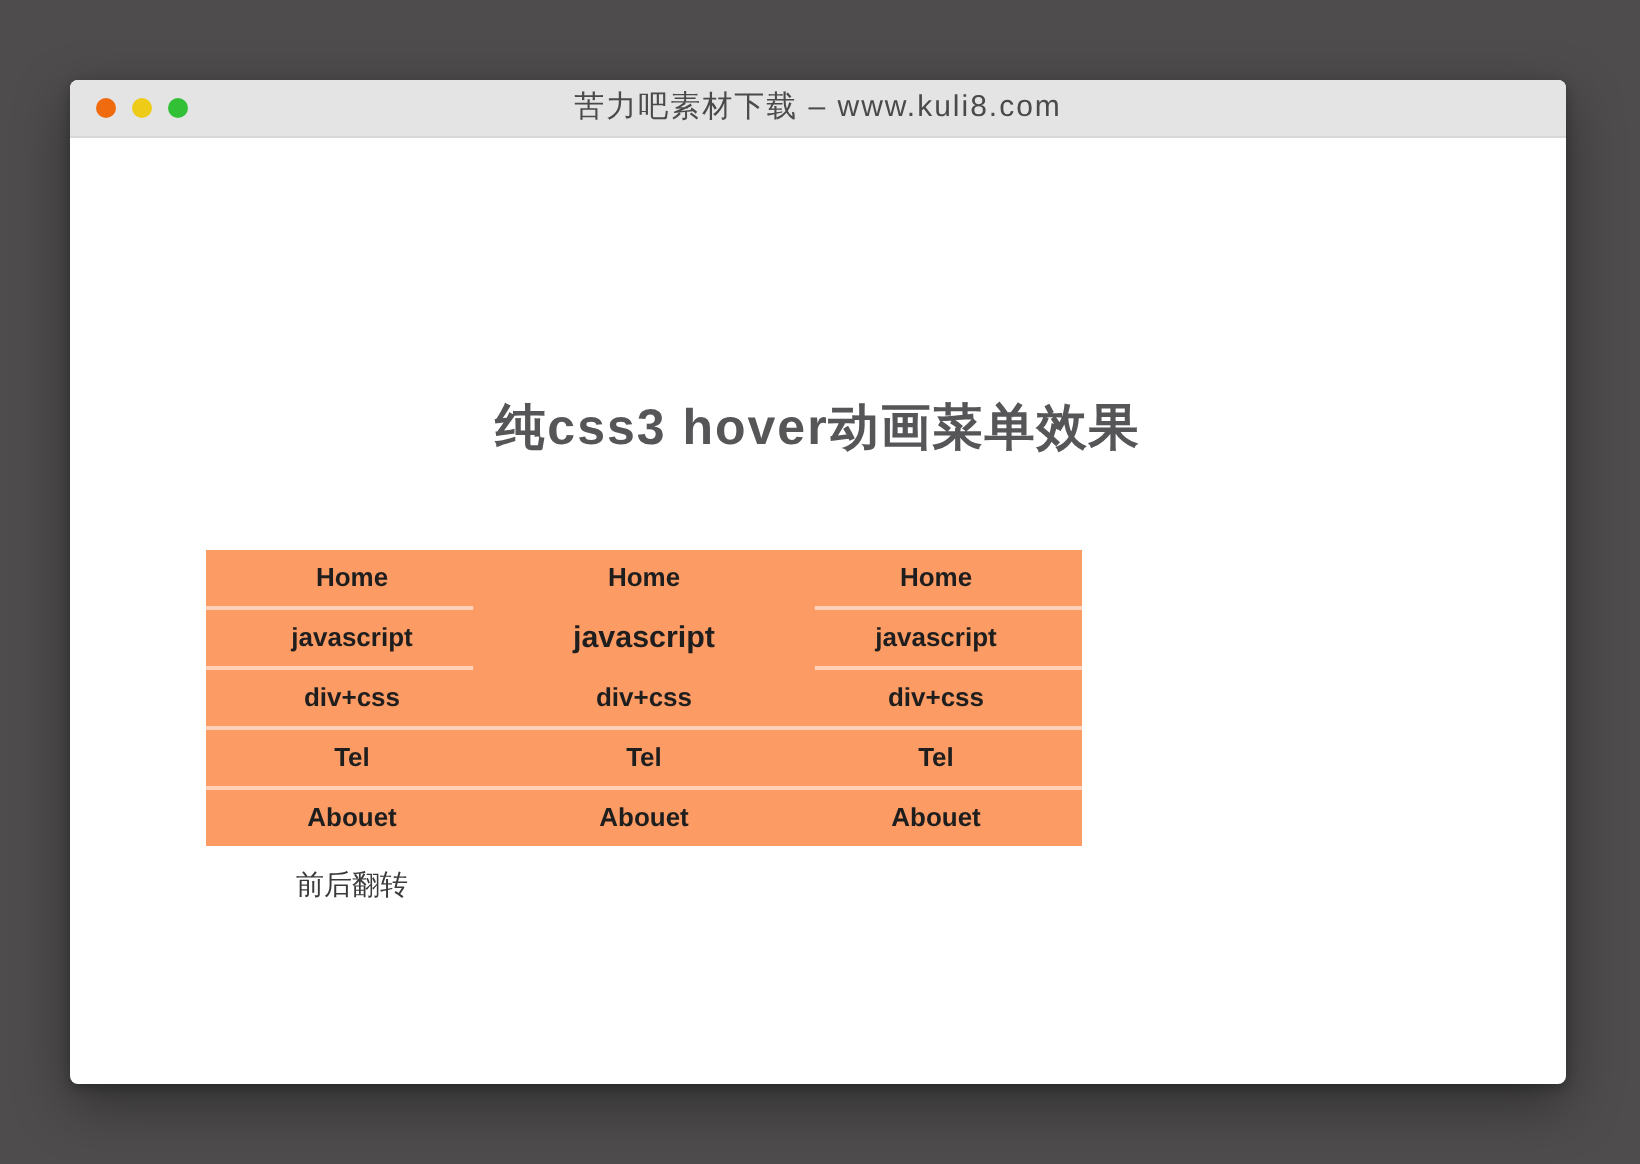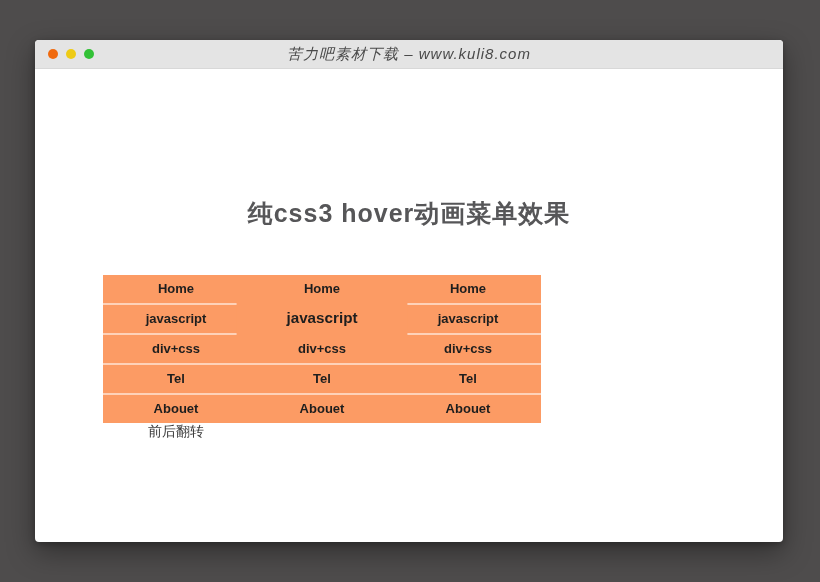--- a/index.html
+++ b/index.html
@@ -31,21 +31,20 @@
   .dot { width:10px; height:10px; border-radius:50%; cursor:pointer; }
   .dot.close { background:#f06a0e; }
   .dot.min   { background:#eecb16; }
   .dot.max   { background:#32c136; }
   .titlebar-text {
     position:absolute; left:0; right:0; top:0;
     height:100%; line-height:28px;
     text-align:center;
     font-size:15px; color:#4a4a4a;
     letter-spacing:1px;
-    font-style:italic;
   }
   .content { position:relative; width:100%; height:473px; }
   .page-heading {
     position:absolute; top:128px; left:0; right:0;
     text-align:center;
     font-size:25px; font-weight:bold; color:#565658;
     letter-spacing:1px;
   }
   .menus {
     position:absolute; top:206px; left:68px; width:617px;
@@ -61,20 +60,21 @@
     font-size:13px; font-weight:600; color:#1e1e1e;
     cursor:pointer;
   }
   .menu li:last-child { border-bottom:none; }
   .menu li.hovered {
     position:relative; z-index:2;
     transform:scale(1.17,1.16);
     border-bottom-color:transparent;
   }
   .menu-caption {
+    margin-top:11px;
     text-align:center;
     font-size:14px; color:#3a3a3a;
   }
 </style>
 </head>
 <body>
 
 <div>
   <div class="window">
 

